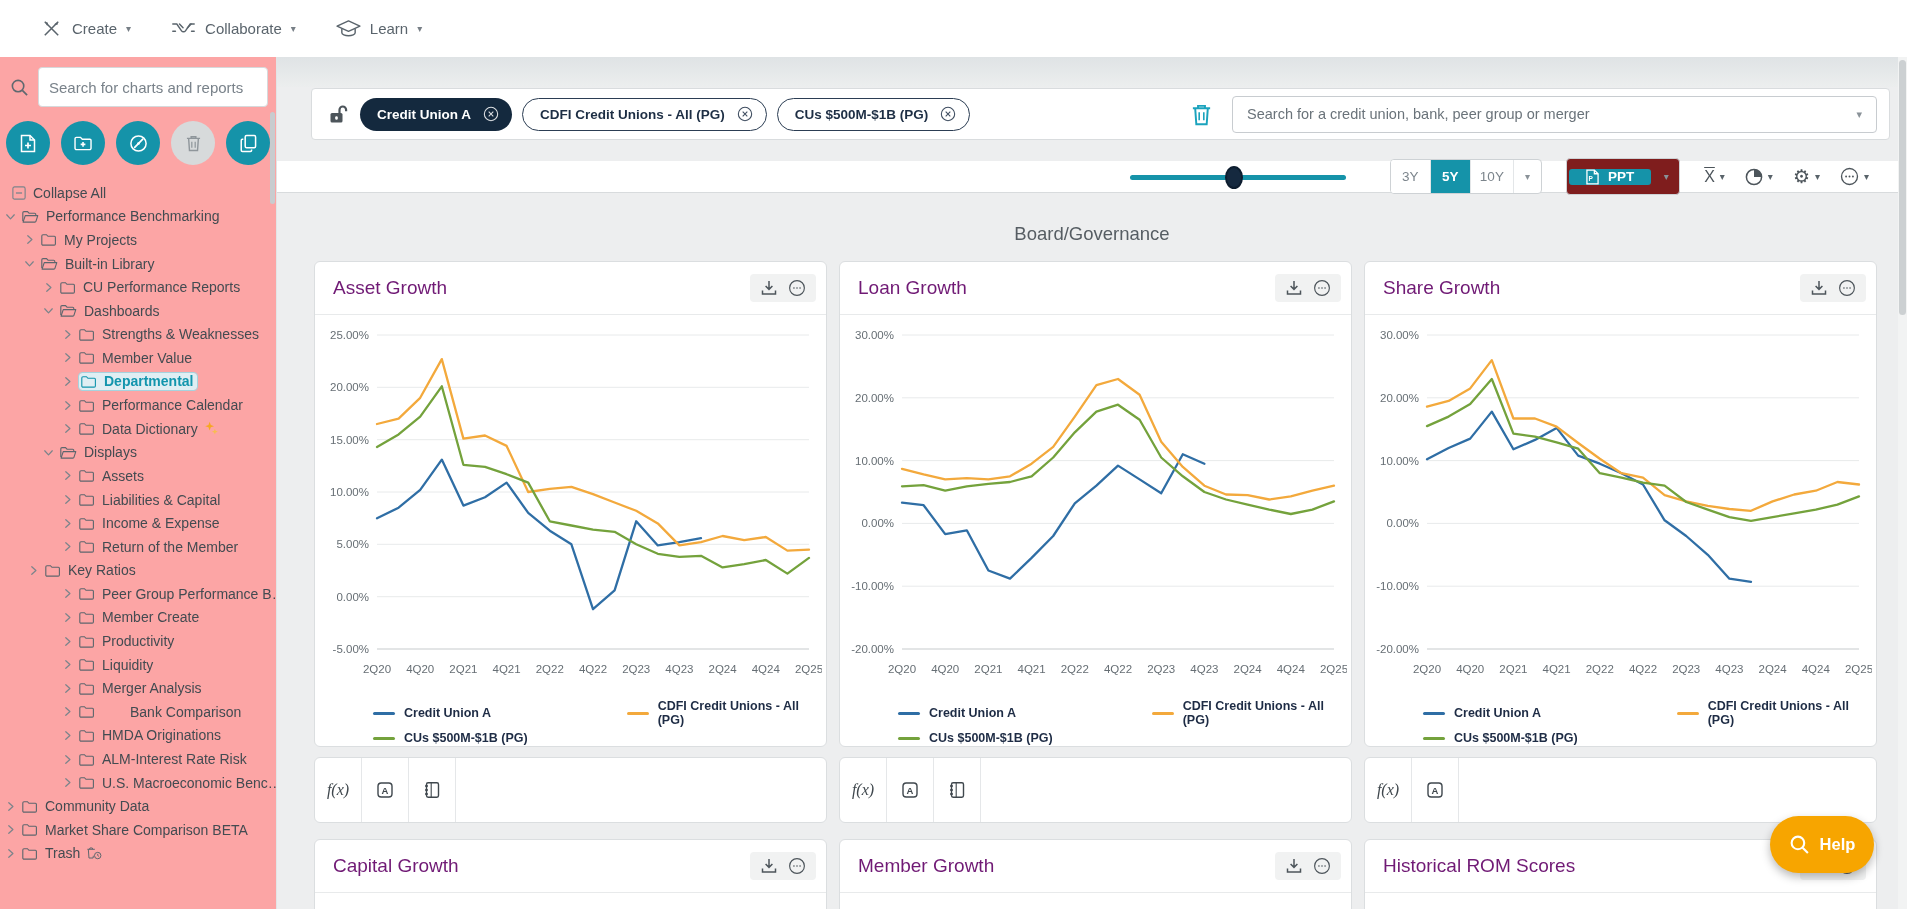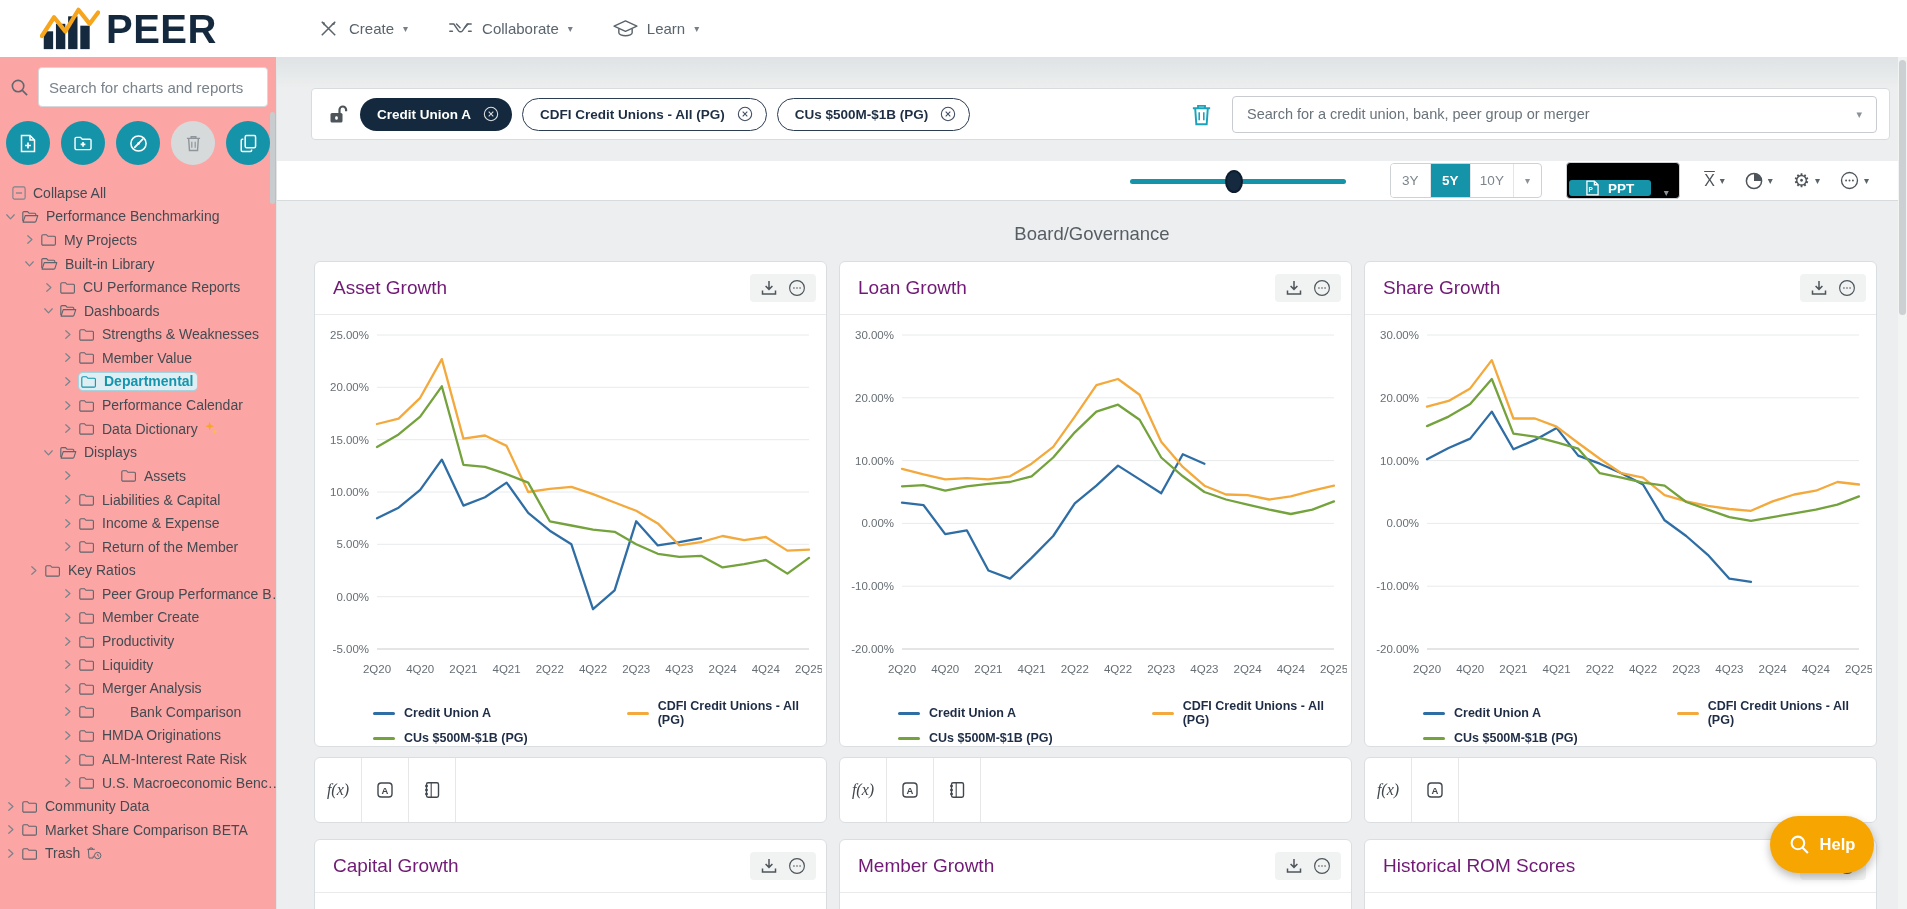--- a/index.html
+++ b/index.html
@@ -50,29 +50,29 @@
   .chip { display:inline-flex; align-items:center; gap:12px; height:33px; border-radius:17px; padding:0 13px 0 17px; font-size:13.5px; font-weight:bold; cursor:pointer; }
   .chip.solid { background:#14293e; color:#fff; }
   .chip.outline { border:1.5px solid #2b3d53; color:#1d2e44; background:#fff; }
   .chip .chip-x { display:flex; color:inherit; opacity:.85; cursor:pointer; }
   .filter-spacer { flex:1; }
   .trash-btn { color:#1ba3bd; display:flex; cursor:pointer; margin-right:8px; }
   .filter-select { width:645px; height:37px; border:1px solid #c8ccd0; border-radius:4px; background:#fff; display:flex; align-items:center; padding:0 14px; color:#6a737a; font-size:14.5px; cursor:pointer; }
   .filter-select .ph { flex:1; }
   .filter-select .sel-caret { color:#8a9298; font-size:11px; }
 
-  .toolbar-band { position:absolute; left:0; right:0; top:104px; height:40px; background:#fff; border-bottom:1px solid #d8dbdd; display:flex; align-items:center; justify-content:flex-end; gap:24px; padding-right:38px; }
+  .toolbar-band { position:absolute; left:0; right:0; top:104px; height:32px; background:#fff; border-bottom:1px solid #d8dbdd; display:flex; align-items:center; justify-content:flex-end; gap:24px; padding-right:38px; }
   .slider { width:216px; height:24px; position:relative; margin-right:20px; cursor:pointer; }
   .slider-track { position:absolute; left:0; right:0; top:10px; height:5px; background:#1593a9; border-radius:3px; }
   .slider-thumb { position:absolute; top:1px; width:18px; height:23px; background:#15293f; border:2px solid #0d1d2f; border-radius:50%; transform:translateX(-50%); }
   .range-group { display:flex; align-items:stretch; height:35px; border:1px solid #ced2d5; border-radius:4px; background:#fff; overflow:hidden; }
   .range-btn { min-width:40px; padding:0 9px; display:flex; align-items:center; justify-content:center; font-size:13.5px; color:#7c858c; border-right:1px solid #e3e6e8; cursor:pointer; background:#fff; }
   .range-btn.active { background:#1593a9; color:#fff; font-weight:bold; }
   .range-caret { width:27px; display:flex; align-items:center; justify-content:center; color:#8a9298; font-size:10px; cursor:pointer; }
-  .ppt-group { display:flex; align-items:flex-end; height:37px; border:1px solid #ced2d5; border-radius:4px; background:#000000; overflow:hidden; }
+  .ppt-group { display:flex; align-items:center; height:37px; border:1px solid #ced2d5; border-radius:4px; background:#7f1d1d; overflow:hidden; }
   .ppt-btn { background:#1593a9; color:#fff; display:flex; align-items:center; gap:9px; padding:0 17px; font-size:13.5px; font-weight:bold; border-radius:3px; margin:2px; cursor:pointer; }
   .ppt-caret { width:26px; display:flex; align-items:center; justify-content:center; color:#8a9298; font-size:10px; cursor:pointer; }
   .icon-cluster { display:flex; align-items:center; gap:20px; }
   .tool-icon { display:flex; align-items:center; gap:5px; color:#4d555b; cursor:pointer; }
   .tool-icon .tc { font-size:10px; color:#59636a; }
   .xbar-glyph { font-size:16px; font-weight:500; text-decoration:overline; line-height:1; }
   .gear-glyph { font-size:19px; line-height:1; }
 
   .page-title { position:absolute; top:166px; left:0; right:0; text-align:center; font-size:18.5px; color:#565d63; }
 
@@ -96,32 +96,20 @@
 
   .help-btn { position:absolute; left:1493px; top:759px; width:104px; height:57px; border-radius:29px; background:#f7a500; color:#fff; display:flex; align-items:center; justify-content:center; gap:10px; font-size:16.5px; font-weight:bold; box-shadow:0 4px 10px rgba(0,0,0,.28); cursor:pointer; z-index:10; }
 
   .main-scroll { position:absolute; top:0; right:0; bottom:0; width:9px; background:#f2f3f3; z-index:8; }
   .main-scroll-thumb { position:absolute; top:3px; left:1px; width:7px; height:255px; background:#ccd0d2; border-radius:4px; }
 </style>
 </head>
 <body>
 
 <div class="topbar">
-  <div class="logo-area">
-    <span class="logo-mark">
-      <svg viewBox="0 0 64 48" width="60" height="45">
-        <rect x="4" y="27" width="10" height="19" fill="#14293e"></rect>
-        <rect x="17" y="19" width="10" height="27" fill="#14293e"></rect>
-        <rect x="30" y="11" width="10" height="35" fill="#14293e"></rect>
-        <rect x="43" y="21" width="10" height="25" fill="#14293e"></rect>
-        <polyline points="2,32 15,12 27,27 41,4 53,19 62,7" fill="none" stroke="#f6a51c" stroke-width="4.5" stroke-linejoin="round" stroke-linecap="round"></polyline>
-      </svg>
-    </span>
-    <span class="logo-text">PEER</span>
-  </div>
   <div class="topnav">
     <div class="nav-item">
       <span class="glyph">
         <svg viewBox="0 0 24 24" width="23" height="23">
             <path d="M5 5l14 14M19 5L5 19" fill="none" stroke="currentColor" stroke-width="1.6"></path>
             <path d="M5 5l3.4.9L7.5 9.3zM19 5l-.9 3.4L14.7 7.5z" fill="currentColor"></path>
           </svg>
       </span>
       <span>Create</span>
       <span class="nav-caret">▾</span>
@@ -384,21 +372,21 @@
         <span style="display: flex; align-items: center;">
           <span class="tree-folder">
             <svg viewBox="0 0 21 16" width="17" height="13">
               <path d="M1 13.5V3.5A1.5 1.5 0 0 1 2.5 2h4.3l1.9 2h6.8A1.4 1.4 0 0 1 17 5.4V6.8" fill="none" stroke="currentColor" stroke-width="1.4"></path>
               <path d="M4 7h15.5l-2.3 7a1.3 1.3 0 0 1-1.2.9H1.3z" fill="none" stroke="currentColor" stroke-width="1.4" stroke-linejoin="round"></path>
             </svg>
           </span>
           <span class="tree-label">Displays</span>
         </span>
       </div>
-      <div class="tree-row" style="padding-left: 62px; gap: 42px;">
+      <div class="tree-row" style="padding-left: 62px;">
         <span class="tree-caret">
           <svg viewBox="0 0 16 16" width="11" height="11">
             <path d="M5.5 2.5l6 5.5-6 5.5" fill="none" stroke="currentColor" stroke-width="1.8" stroke-linecap="round" stroke-linejoin="round"></path>
           </svg>
         </span>
         <span style="display: flex; align-items: center;">
           <span class="tree-folder">
             <svg viewBox="0 0 20 16" width="16" height="13">
               <path d="M1 3.5A1.5 1.5 0 0 1 2.5 2h4.3l1.9 2h8.1A1.2 1.2 0 0 1 18 5.2v8.3A1.5 1.5 0 0 1 16.5 15h-14A1.5 1.5 0 0 1 1 13.5z" fill="none" stroke="currentColor" stroke-width="1.4"></path>
             </svg>

